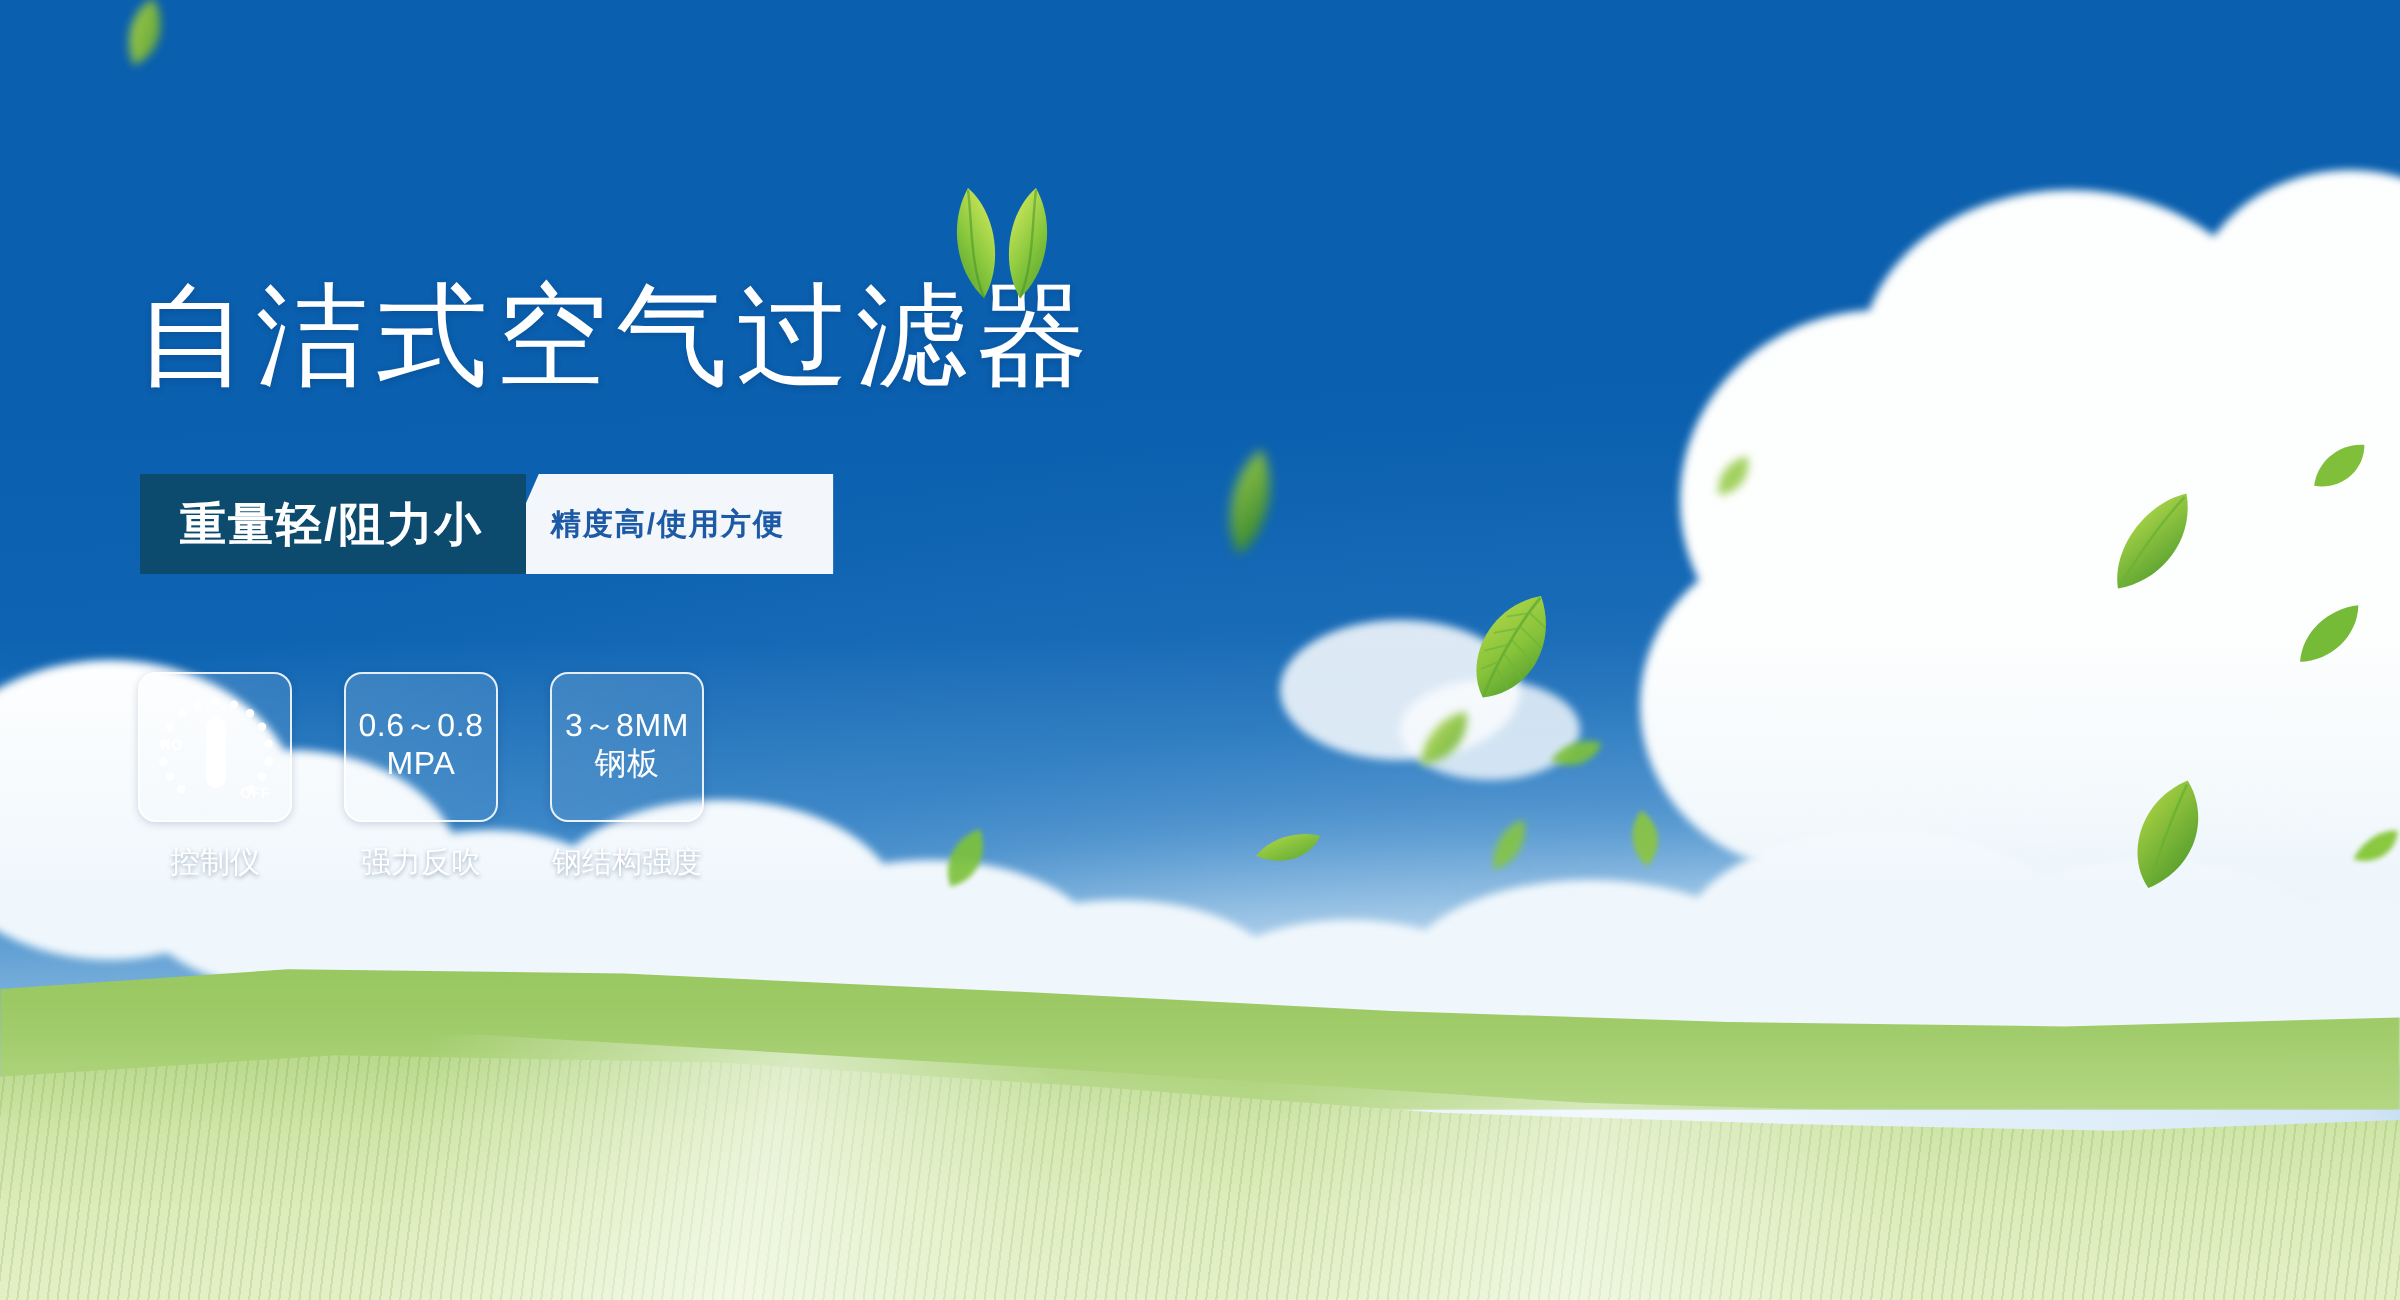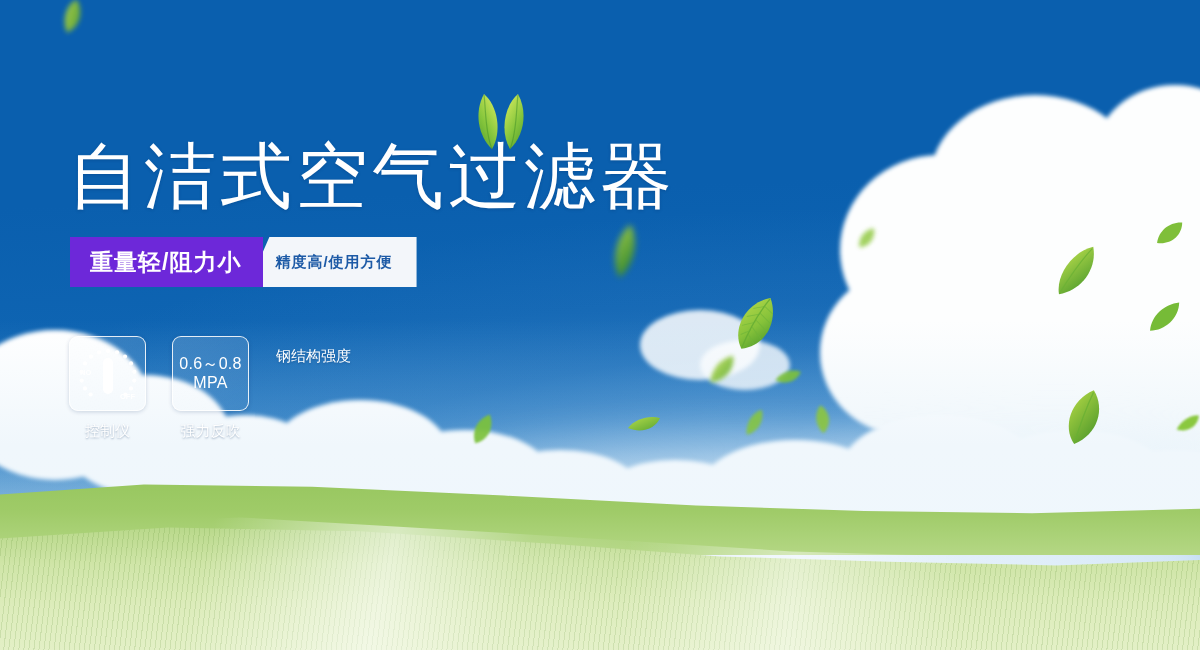--- a/index.html
+++ b/index.html
@@ -69,30 +69,30 @@
 
   
   .leaf{position:absolute;}
   .leaf svg{display:block;width:100%;height:100%;}
 
   
   .content{position:absolute;left:0;top:0;width:100%;height:100%;}
 
   .title-wrap{position:absolute;left:68px;top:140px;}
   .title{
-    font-size:72px;line-height:1;color:#ffffff;font-weight:300;
+    font-size:56px;line-height:1;color:#ffffff;font-weight:300;
     letter-spacing:4px;white-space:nowrap;
     text-shadow:0 1px 3px rgba(0,40,90,.25);
   }
   .title-leaves{position:absolute;left:394px;top:-48px;width:78px;height:58px;}
 
   
   .sub{position:absolute;left:70px;top:237px;height:50px;display:flex;align-items:stretch;}
   .sub-a{
-    background:#6d28d9;color:#ffffff;
+    background:#0c4a6e;color:#ffffff;
     display:flex;align-items:center;
     padding:0 22px 0 20px;
     font-size:23px;font-weight:bold;letter-spacing:1px;
     position:relative;z-index:2;
   }
   .sub-b{
     background:#f3f6fa;color:#1d5aa6;
     display:flex;align-items:center;
     padding:0 24px 0 28px;
     font-size:15px;font-weight:bold;letter-spacing:1px;
@@ -366,20 +366,26 @@
           <div class="feat-text">
             <span>0.6～0.8</span>
             <span class="l2">MPA</span>
           </div>
         </div>
         <div class="feat-label">强力反吹</div>
       </div>
 
 
       <div class="feat">
+        <div class="feat-box">
+          <div class="feat-text">
+            <span>3～8MM</span>
+            <span class="l2">钢板</span>
+          </div>
+        </div>
         <div class="feat-label">钢结构强度</div>
       </div>
 
 
     </div>
 
     <div class="leaf-on-label">
       <svg viewBox="0 0 34 17">
           <defs>
             <linearGradient id="lgG" x1="0" y1="0" x2="1" y2="1">

